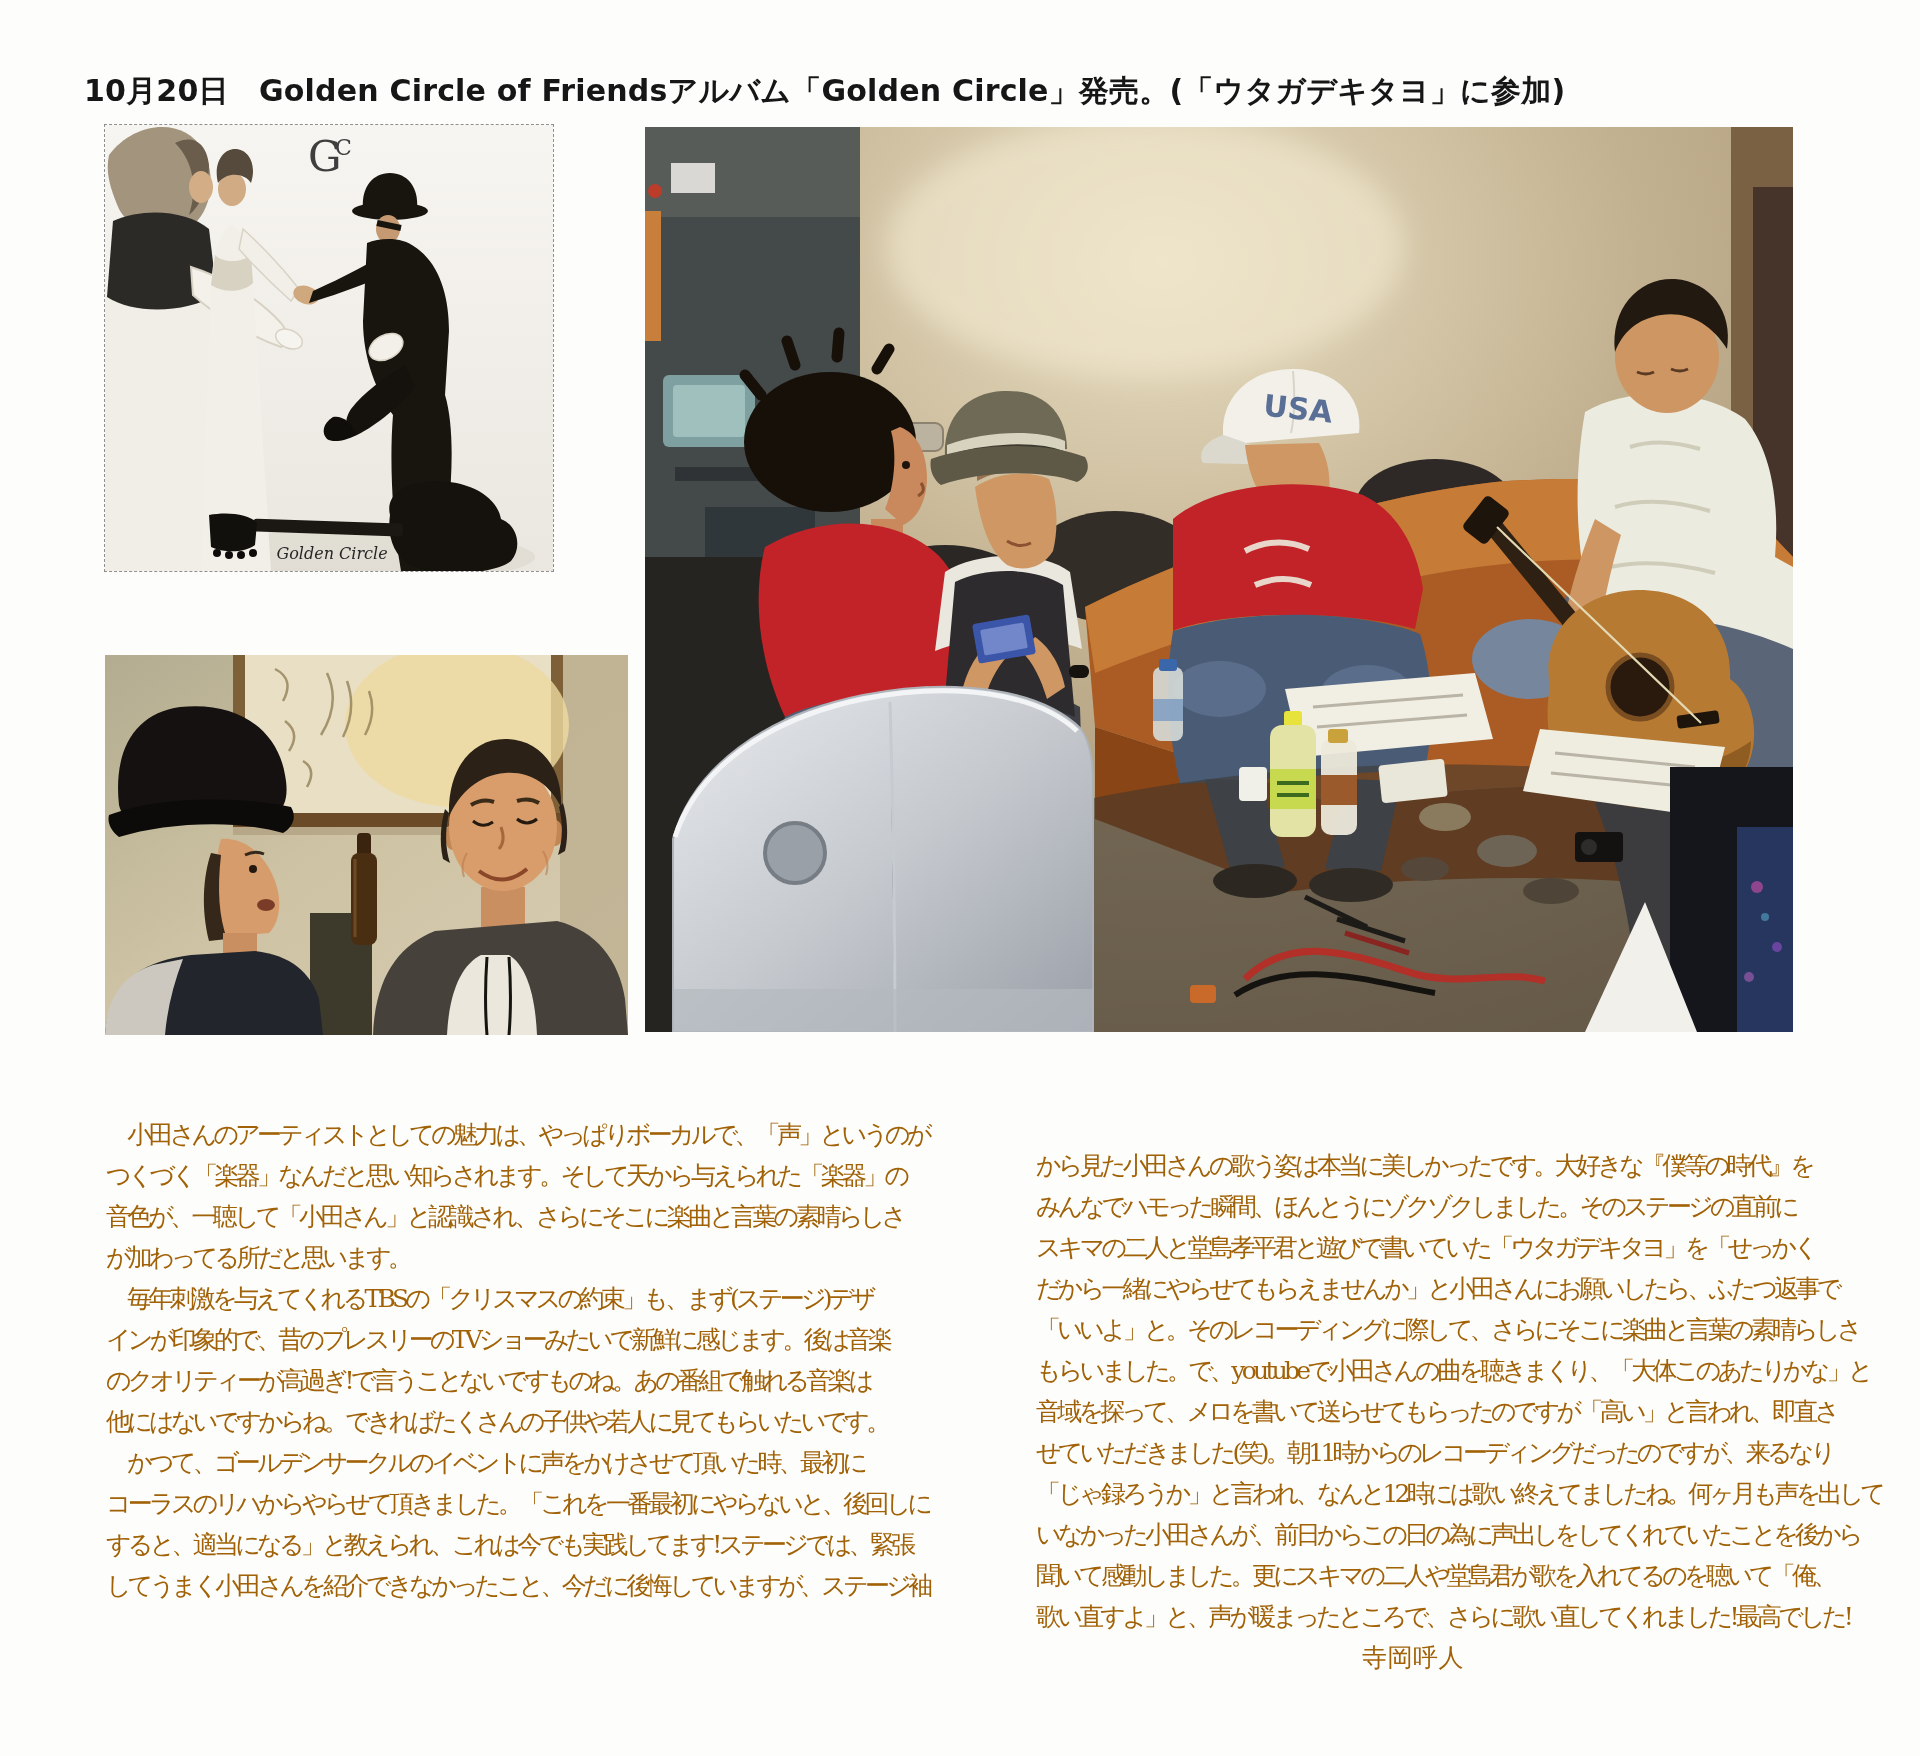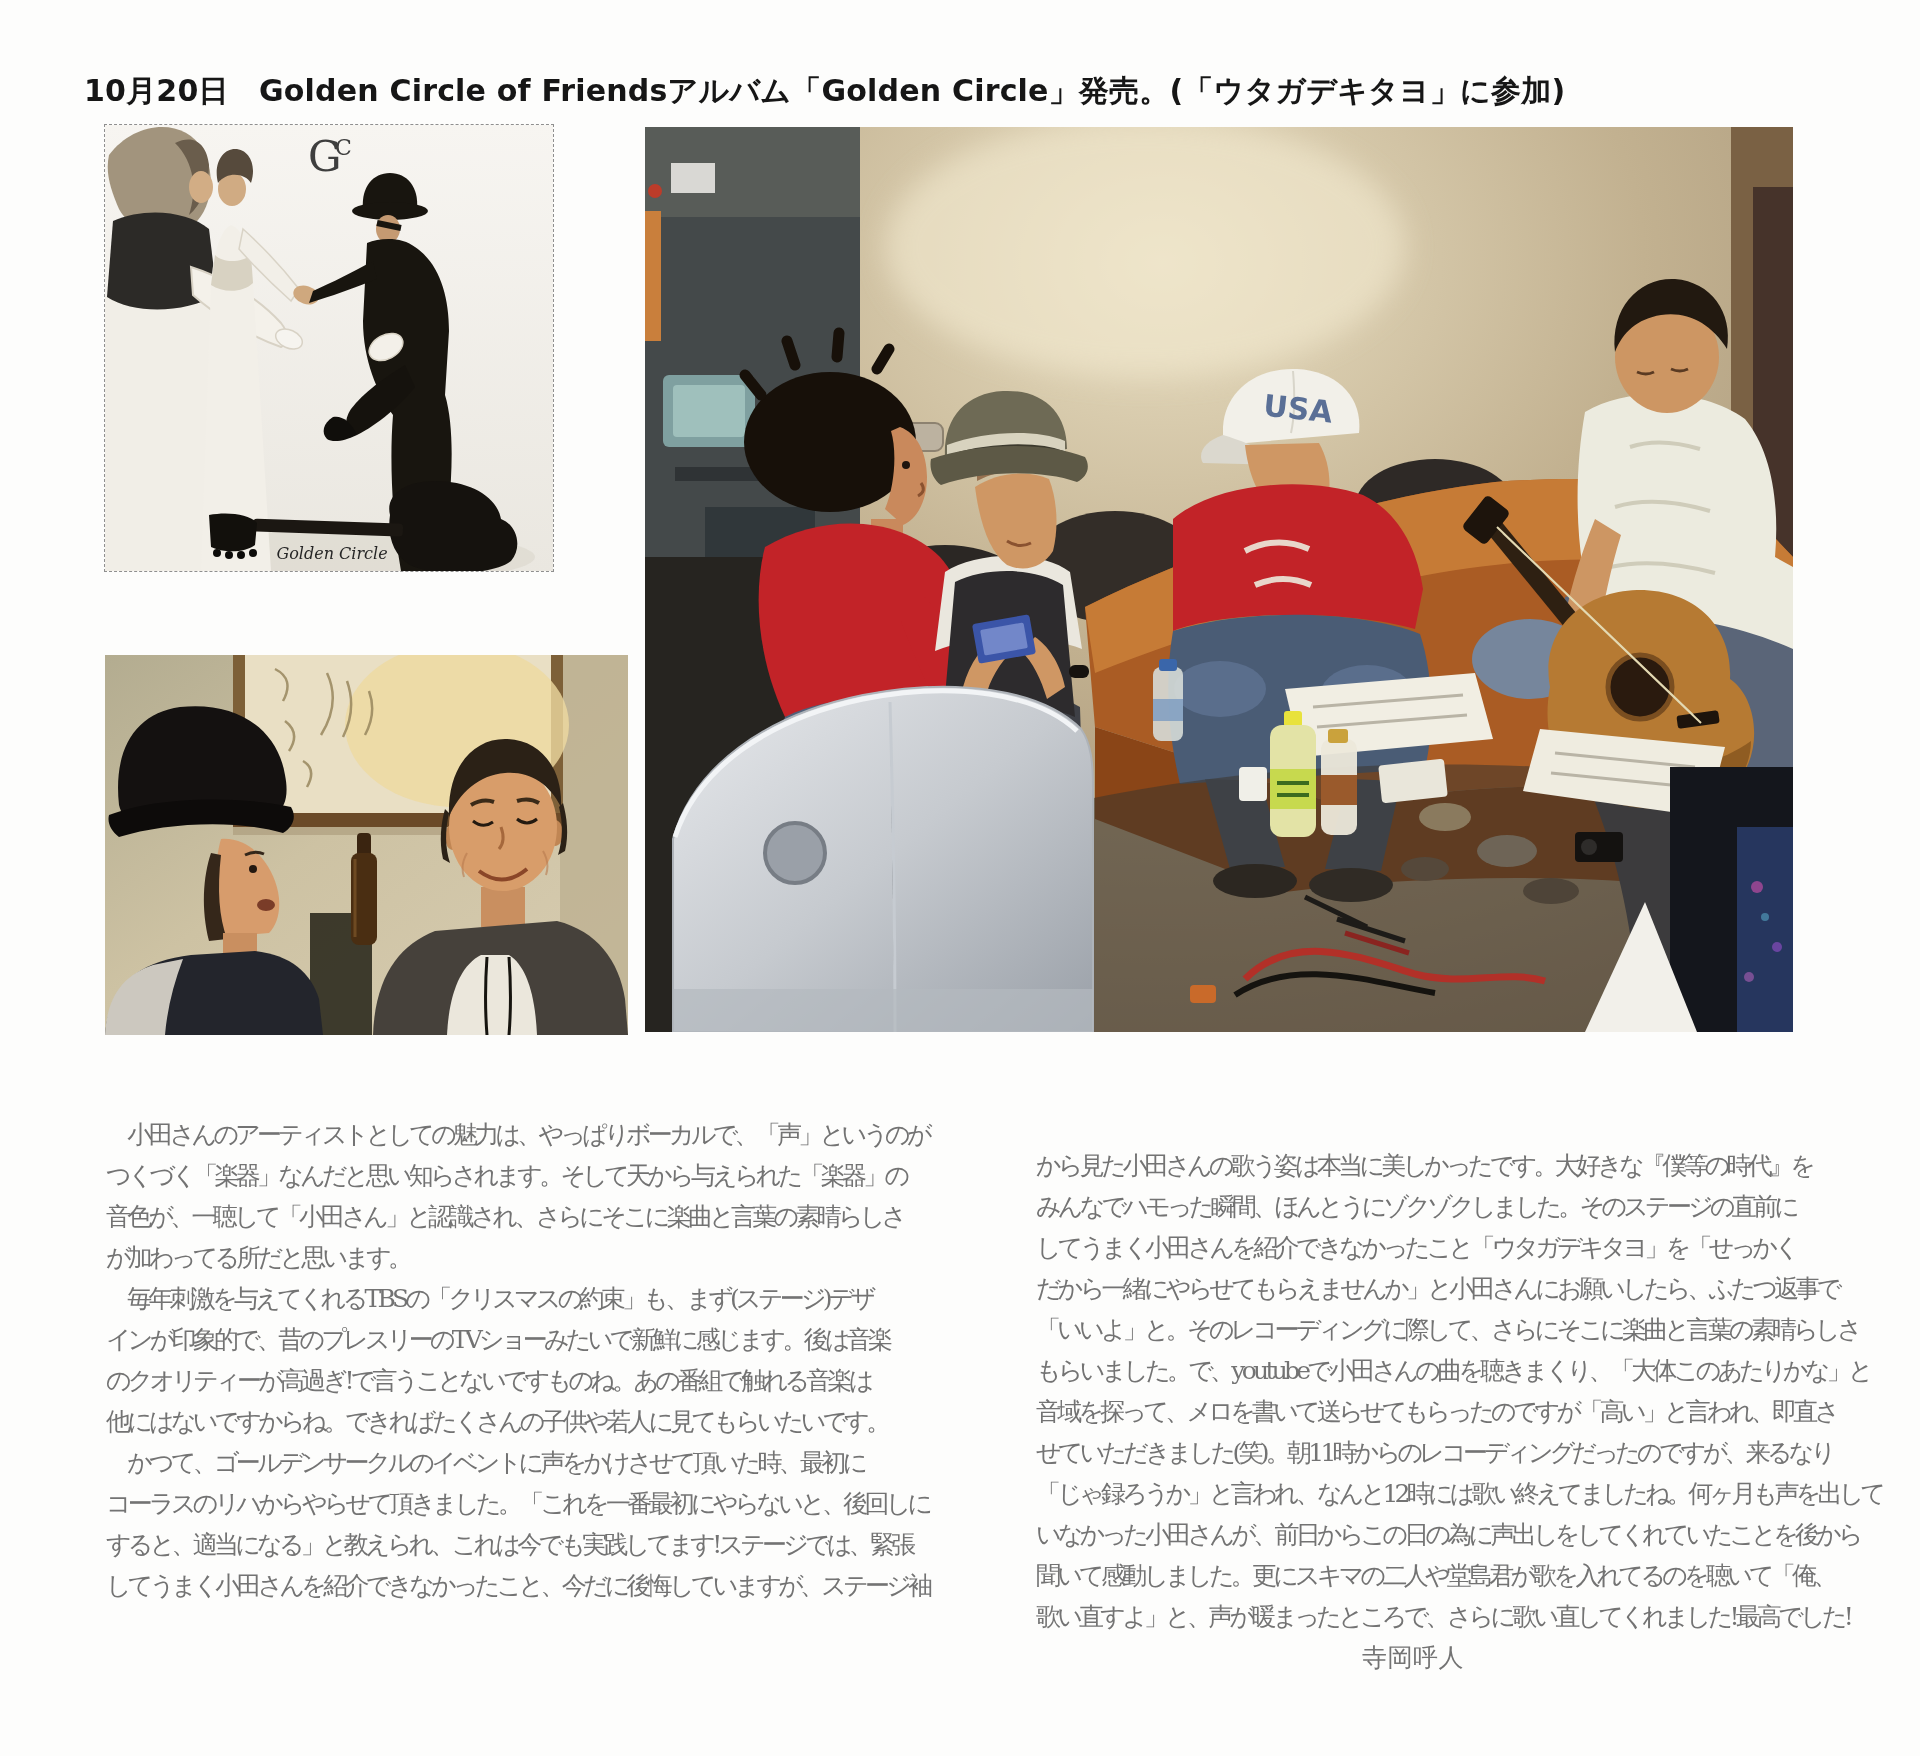--- a/index.html
+++ b/index.html
@@ -28,21 +28,21 @@
   .photo svg { display: block; width: 100%; height: 100%; }
   .photo-album {
     left: 105px; top: 125px; width: 448px; height: 446px;
     outline: 1px dashed #8f8f8f;
     background: #f3f1ed;
   }
   .photo-duo { left: 105px; top: 655px; width: 523px; height: 380px; }
   .photo-session { left: 645px; top: 127px; width: 1148px; height: 905px; }
   .col {
     position: absolute;
-    color: #737373;
+    color: #a16207;
     font-size: 25px;
     line-height: 41px;
     letter-spacing: -0.15em;
     white-space: nowrap;
   }
   .col-left  { left: 106px;  top: 1114px; width: 800px; }
   .col-right { left: 1036px; top: 1114px; width: 756px; margin-top: 31px; }
   .tline { height: 41px; }
   .signature {
     height: 41px;
@@ -383,21 +383,21 @@
     <div class="tline">他にはないですからね。できればたくさんの子供や若人に見てもらいたいです。</div>
     <div class="tline">　かつて、ゴールデンサークルのイベントに声をかけさせて頂いた時、最初に</div>
     <div class="tline">コーラスのリハからやらせて頂きました。「これを一番最初にやらないと、後回しに</div>
     <div class="tline">すると、適当になる」と教えられ、これは今でも実践してます!ステージでは、緊張</div>
     <div class="tline">してうまく小田さんを紹介できなかったこと、今だに後悔していますが、ステージ袖</div>
   </div>
 
   <div class="col col-right">
     <div class="tline">から見た小田さんの歌う姿は本当に美しかったです。大好きな『僕等の時代』を</div>
     <div class="tline">みんなでハモった瞬間、ほんとうにゾクゾクしました。そのステージの直前に</div>
-    <div class="tline">してうまく小田さんを紹介できなかったこと「ウタガデキタヨ」を「せっかく</div>
+    <div class="tline">スキマの二人と堂島孝平君と遊びで書いていた「ウタガデキタヨ」を「せっかく</div>
     <div class="tline">だから一緒にやらせてもらえませんか」と小田さんにお願いしたら、ふたつ返事で</div>
     <div class="tline">「いいよ」と。そのレコーディングに際して、さらにそこに楽曲と言葉の素晴らしさ</div>
     <div class="tline">もらいました。で、youtubeで小田さんの曲を聴きまくり、「大体このあたりかな」と</div>
     <div class="tline">音域を探って、メロを書いて送らせてもらったのですが「高い」と言われ、即直さ</div>
     <div class="tline">せていただきました(笑)。朝11時からのレコーディングだったのですが、来るなり</div>
     <div class="tline">「じゃ録ろうか」と言われ、なんと12時には歌い終えてましたね。何ヶ月も声を出して</div>
     <div class="tline">いなかった小田さんが、前日からこの日の為に声出しをしてくれていたことを後から</div>
     <div class="tline">聞いて感動しました。更にスキマの二人や堂島君が歌を入れてるのを聴いて「俺、</div>
     <div class="tline">歌い直すよ」と、声が暖まったところで、さらに歌い直してくれました!最高でした!</div>
     <div class="signature">寺岡呼人</div>

